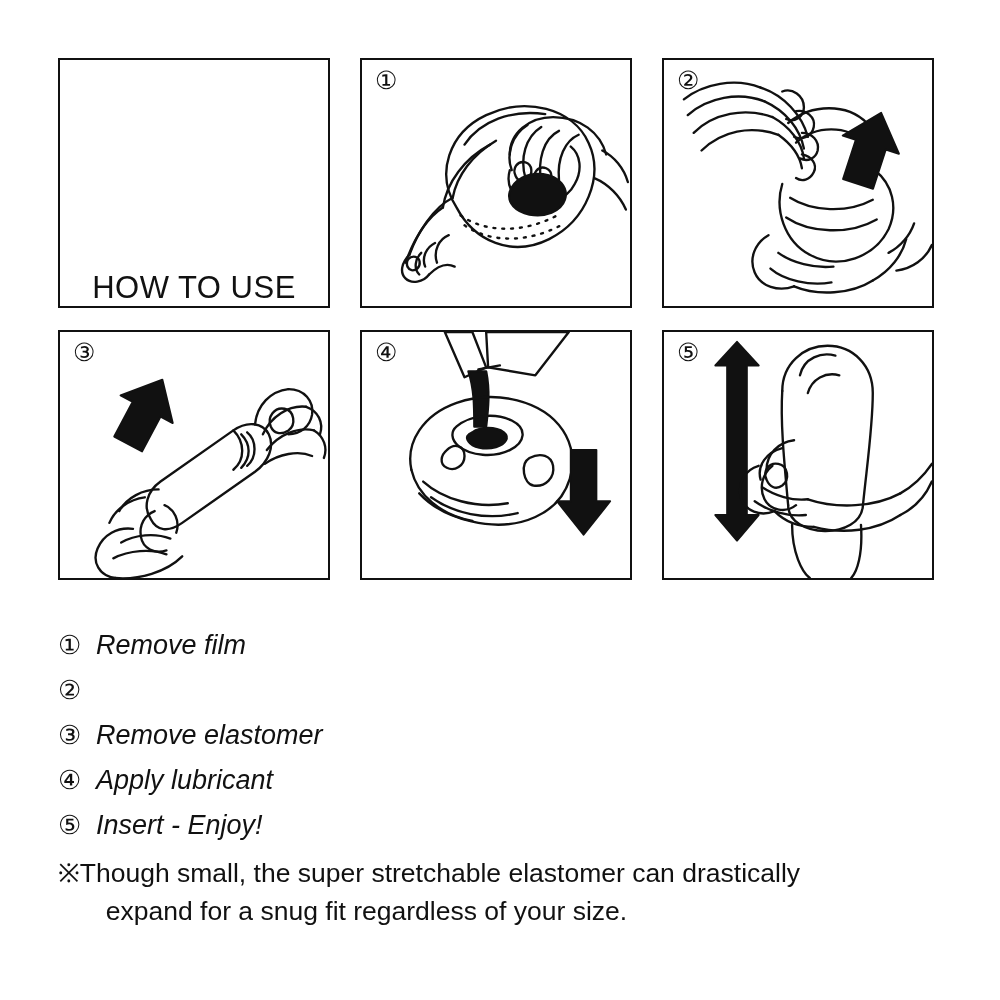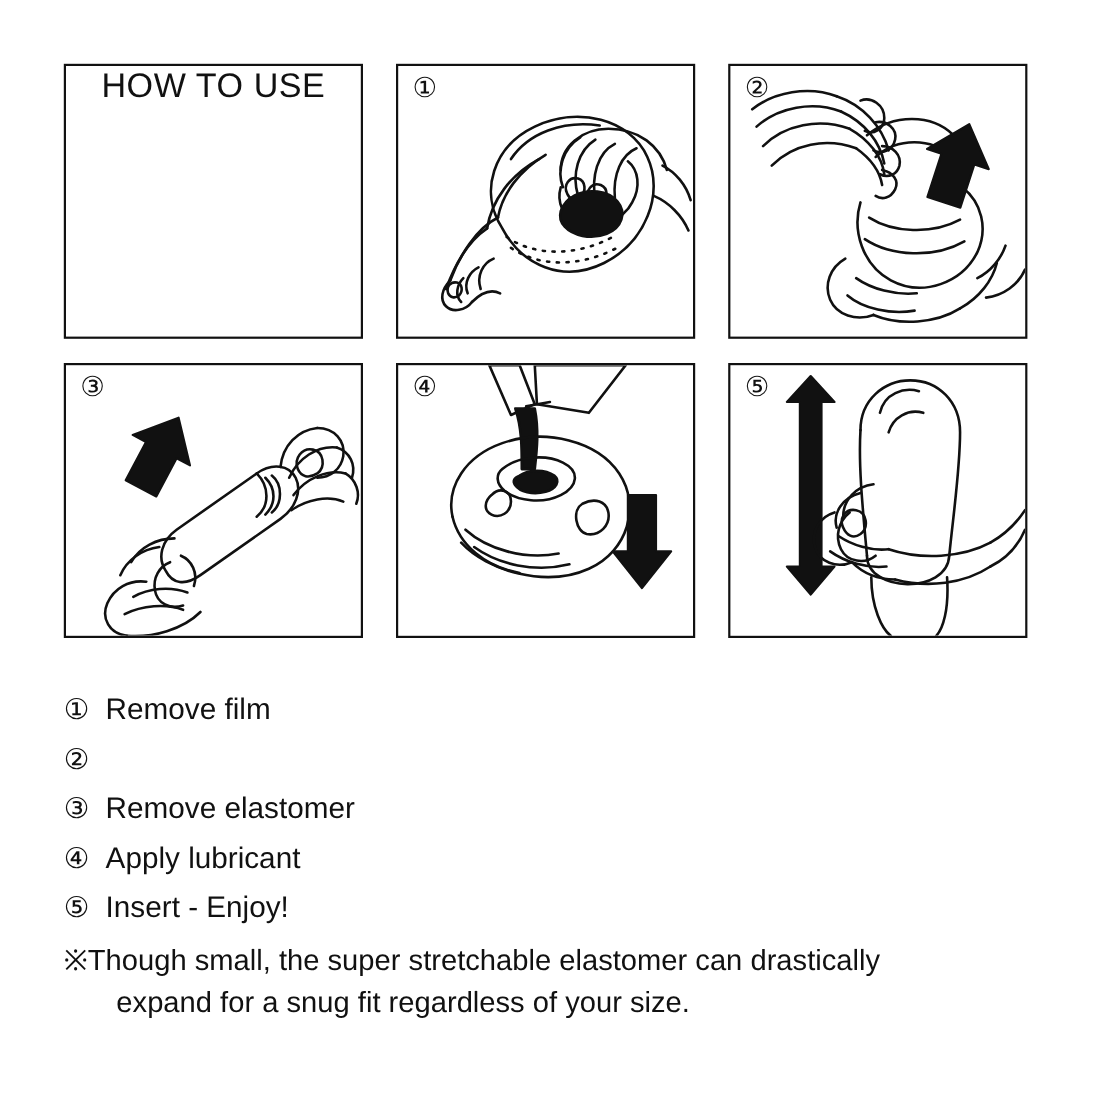--- a/index.html
+++ b/index.html
@@ -37,21 +37,21 @@
     position: relative;
     width: 272px;
     height: 250px;
     border: 2.5px solid #111111;
     background: #ffffff;
     box-sizing: border-box;
     overflow: hidden;
   }
   .panel.title-panel {
     display: flex;
-    align-items: flex-start;
+    align-items: flex-end;
     justify-content: center;
   }
   .title-text {
     font-size: 31px;
     letter-spacing: 0.5px;
     color: #111111;
     white-space: nowrap;
   }
   .panel-num {
     position: absolute;
@@ -83,20 +83,21 @@
     font-size: 27px;
     color: #111111;
   }
   .legend-num {
     width: 38px;
     flex: 0 0 38px;
     font-size: 26px;
   }
   .legend-label {
     white-space: nowrap;
+    font-style: italic;
   }
   .note {
     margin-top: 14px;
     font-size: 26.5px;
     line-height: 1.42;
     color: #111111;
     display: flex;
     align-items: flex-start;
   }
   .note-mark {

